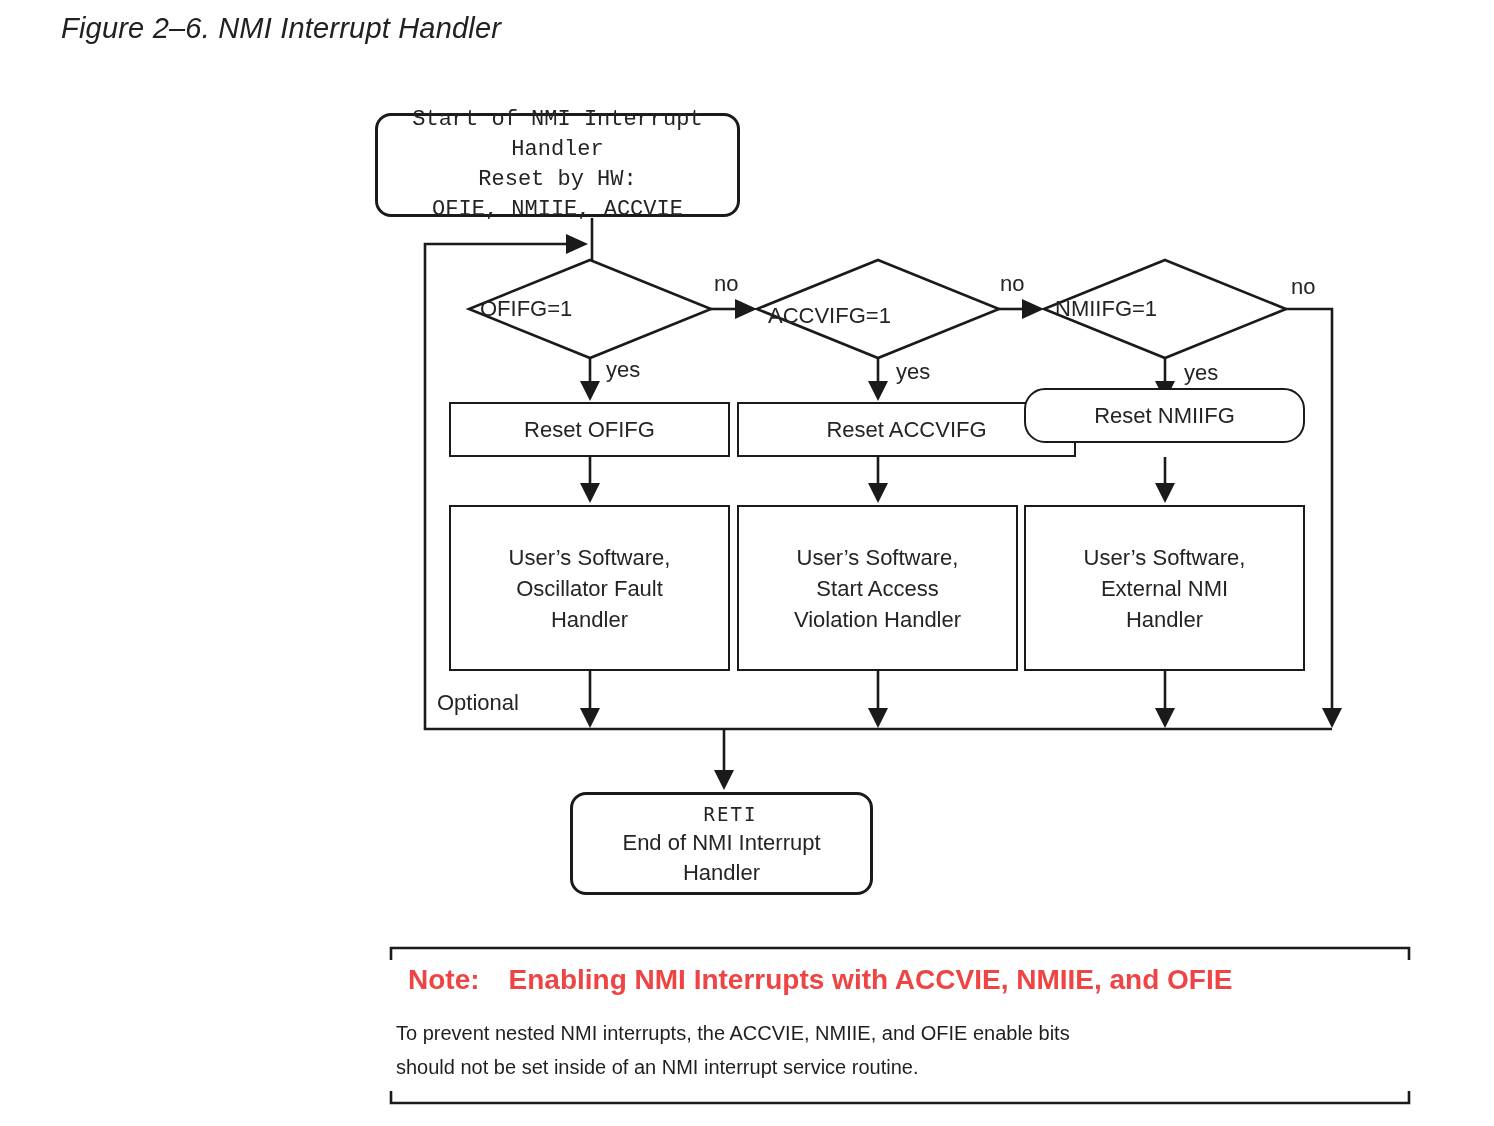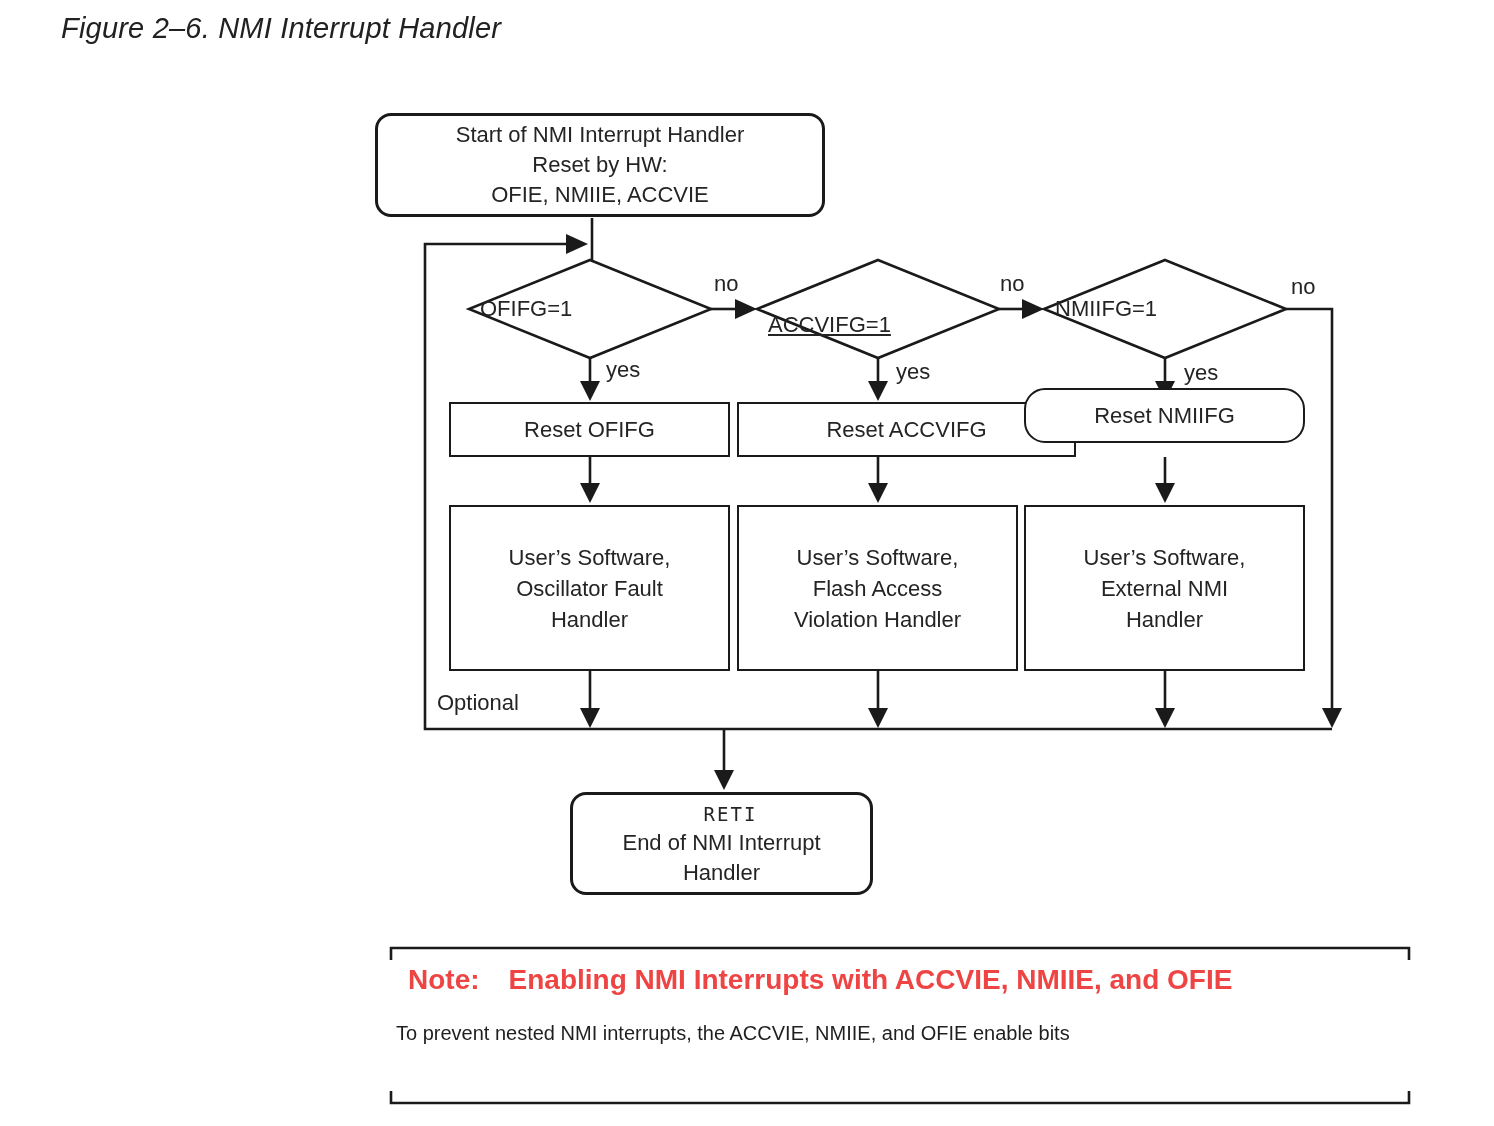--- a/index.html
+++ b/index.html
@@ -91,28 +91,28 @@
       <polygon points="878,503 868,483 888,483"></polygon>
       <polygon points="1165,503 1155,483 1175,483"></polygon>
       <polygon points="590,728 580,708 600,708"></polygon>
       <polygon points="878,728 868,708 888,708"></polygon>
       <polygon points="1165,728 1155,708 1175,708"></polygon>
       <polygon points="1332,728 1322,708 1342,708"></polygon>
       <polygon points="724,790 714,770 734,770"></polygon>
     </g>
   </svg>
 
-  <div class="node rounded" style="left:375px;top:113px;width:450px;height:104px;">
+  <div class="node rounded" style="left:375px;top:113px;width:365px;height:104px;font-family:Liberation Mono, monospace;">
     <div>Start of NMI Interrupt Handler</div>
     <div>Reset by HW:</div>
     <div>OFIE, NMIIE, ACCVIE</div>
   </div>
 
   <div class="diamond-label" style="left:480px;top:296px;">OFIFG=1</div>
-  <div class="diamond-label" style="left:768px;top:312px;text-decoration:underline;">ACCVIFG=1</div>
+  <div class="diamond-label" style="left:768px;top:303px;">ACCVIFG=1</div>
   <div class="diamond-label" style="left:1055px;top:296px;">NMIIFG=1</div>
 
   <span class="float-label" style="left:714px;top:271px;">no</span>
   <span class="float-label" style="left:1000px;top:271px;">no</span>
   <span class="float-label" style="left:1291px;top:274px;">no</span>
 
   <span class="float-label" style="left:606px;top:357px;">yes</span>
   <span class="float-label" style="left:896px;top:359px;">yes</span>
   <span class="float-label" style="left:1184px;top:360px;">yes</span>
 
@@ -126,21 +126,21 @@
     <div>Reset NMIIFG</div>
   </div>
 
   <div class="node handler-box" style="left:449px;top:505px;width:281px;height:166px;">
     <div>User’s Software,</div>
     <div>Oscillator Fault</div>
     <div>Handler</div>
   </div>
   <div class="node handler-box" style="left:737px;top:505px;width:281px;height:166px;">
     <div>User’s Software,</div>
-    <div>Flash Access</div>
+    <div>Start Access</div>
     <div>Violation Handler</div>
   </div>
   <div class="node handler-box" style="left:1024px;top:505px;width:281px;height:166px;">
     <div>User’s Software,</div>
     <div>External NMI</div>
     <div>Handler</div>
   </div>
 
   <span class="float-label" style="left:437px;top:690px;">Optional</span>
 
@@ -148,15 +148,16 @@
     <div class="mono">RETI</div>
     <div>End of NMI Interrupt</div>
     <div>Handler</div>
   </div>
 
   <div class="note-heading">
     <span class="note-word">Note:</span><span>Enabling NMI Interrupts with ACCVIE, NMIIE, and OFIE</span>
   </div>
   <div class="note-body">
     <div>To prevent nested NMI interrupts, the ACCVIE, NMIIE, and OFIE enable bits</div>
+    <div>should not be set inside of an NMI interrupt service routine.</div>
   </div>
 
 </div>
 
 </body></html>

